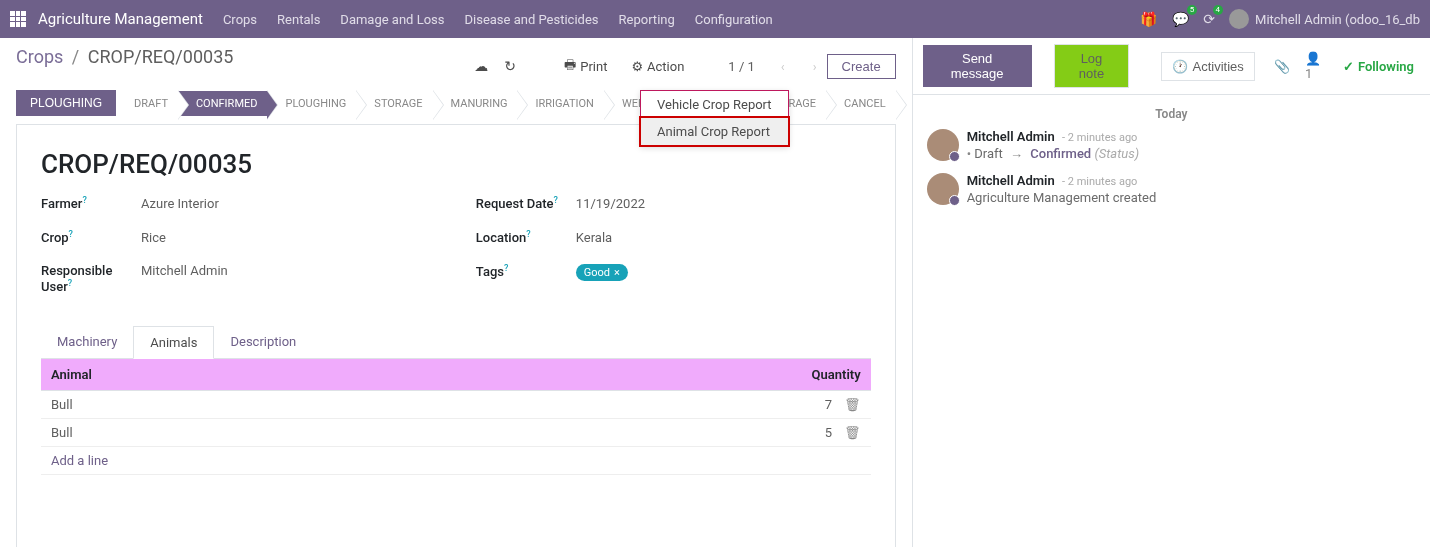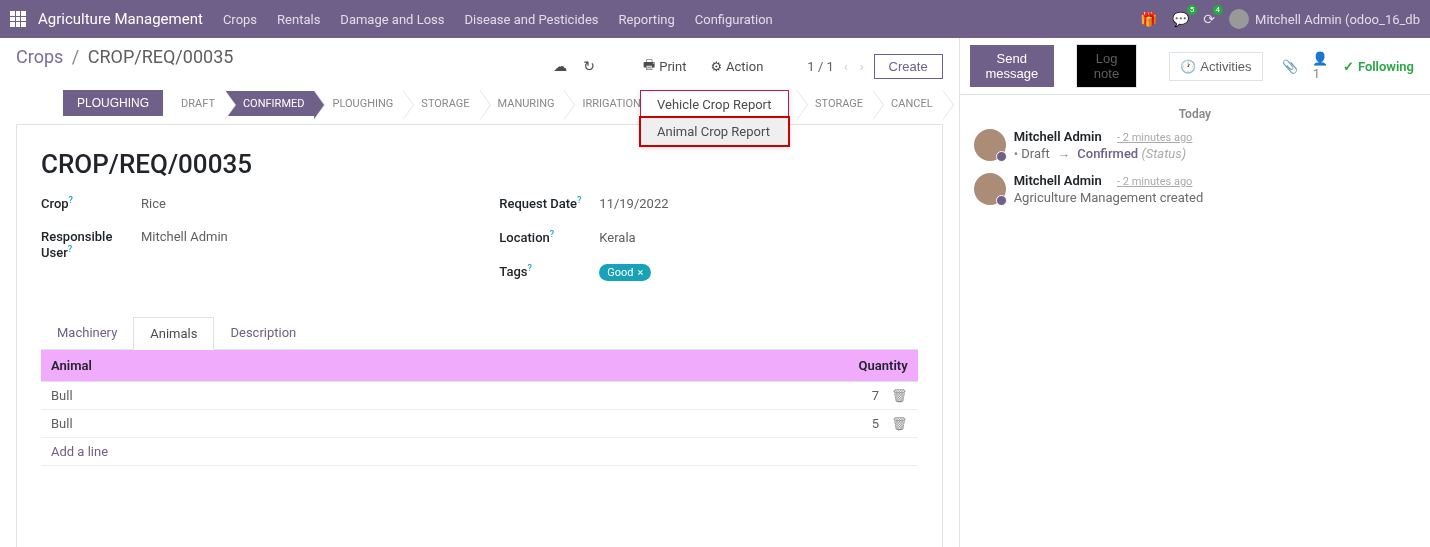--- a/index.html
+++ b/index.html
@@ -26,25 +26,25 @@
 
 .cp { padding: 8px 16px 0 16px; background: #fff; }
 .cp-row1 { display: flex; justify-content: space-between; height: 40px; }
 .breadcrumb { font-size: 18px; color: #6e6089; }
 .breadcrumb .link { color: #7a6d97; cursor: pointer; }
 .breadcrumb .sep { color: #888; margin: 0 4px; }
 .breadcrumb .current { color: #5f5f5f; }
 .cp-actions { display: flex; align-items: center; gap: 8px; }
 .cp-icon { color: #4c4c4c; font-size: 14px; cursor: pointer; padding: 4px; }
 .cp-btn { display: flex; align-items: center; gap: 4px; padding: 4px 8px; cursor: pointer; color: #4c4c4c; }
-.pager { display: flex; align-items: center; gap: 8px; color: #5f5f5f; }
+.pager { display: flex; align-items: center; gap: 24px; color: #5f5f5f; }
 .pager-nav { color: #ccc; cursor: default; padding: 0 2px; }
 .create-btn { border: 1px solid #6e6089; color: #6e6089; background: #fff; padding: 4px 14px; cursor: pointer; font-size: 13px; }
 
-.cp-row2 { display: flex; align-items: center; justify-content: flex-end; padding: 4px 0 8px 0; margin-left: 47px; }
+.cp-row2 { display: flex; align-items: center; justify-content: flex-end; padding: 4px 0 8px 0; }
 .statusbar-btn { background: #6e6089; color: #fff; padding: 6px 14px; font-size: 12px; font-weight: 500; border: none; cursor: pointer; }
 .statusbar { display: flex; align-items: center; }
 .sb-item { position: relative; padding: 6px 10px 6px 18px; font-size: 11px; color: #888; background: #fff; cursor: pointer; white-space: nowrap; }
 .sb-item.active { background: #6e6089; color: #fff; }
 .sb-item:not(.active)::after, .sb-item.active::after { content:''; position:absolute; left:100%; top:0; border-top: 14px solid transparent; border-bottom: 14px solid transparent; border-left: 10px solid #fff; z-index:2; }
 .sb-item.active::after { border-left-color: #6e6089; }
 .sb-item::before { content:''; position:absolute; left:100%; top:-1px; border-top: 15px solid transparent; border-bottom: 15px solid transparent; border-left: 11px solid #dee2e6; z-index:1; }
 
 
 .dropdown { position: absolute; top: 52px; left: 640px; background:#fff; border:1px solid #be185d; box-shadow: 0 2px 6px rgba(0,0,0,.15); z-index: 100; }
@@ -76,31 +76,31 @@
 .table td { padding: 6px 10px; border-bottom: 1px solid #eee; color: #5f5f5f; }
 .del-icon { color: #888; margin-left: 12px; cursor: pointer; }
 .add-line { color: #6e6089; cursor: pointer; }
 .empty-row td { height: 28px; border-bottom: 1px solid #eee; }
 .table tr:last-child td { border-bottom:none; }
 .spacer { height: 80px; }
 
 
 .chatter-top { display: flex; align-items: center; border-bottom: 1px solid #dee2e6; padding: 6px 16px 6px 10px; gap: 20px; }
 .btn-purple { background:#6e6089; color:#fff; border:none; padding:6px 12px; font-size:13px; cursor:pointer; }
-.btn-white { background:#000000; color:#5f5f5f; border:1px solid #dee2e6; padding:6px 12px; font-size:13px; cursor:pointer; margin-left:2px; }
+.btn-white { background:#84cc16; color:#5f5f5f; border:1px solid #dee2e6; padding:6px 12px; font-size:13px; cursor:pointer; margin-left:2px; }
 .btn-act { background:#fff; color:#5f5f5f; border:1px solid #dee2e6; padding:6px 10px; font-size:13px; cursor:pointer; margin-left:12px; display:flex; align-items:center; gap:4px; }
 .chatter-right { margin-left:auto; display:flex; align-items:center; gap:14px; color:#888; }
 .following { color:#28a745; font-weight:600; display:flex; align-items:center; gap:4px; cursor:pointer; }
 .today { text-align:center; color:#888; font-size:12px; font-weight:600; padding:12px 0 4px 0; }
 .msg { display:flex; padding:4px 16px 8px 14px; gap:8px; }
 .msg-avatar { width:32px; height:32px; border-radius:50%; background:#aa8c77; position:relative; flex-shrink:0; }
 .msg-avatar::after { content:''; position:absolute; right:-1px; bottom:-1px; width:9px; height:9px; border-radius:50%; background:#6e6089; border:1px solid #fff; }
 .msg-body { font-size:13px; }
 .msg-author { color:#212529; font-weight:600; }
-.msg-time { color:#aaa; font-size:11px; margin-left:12px;text-decoration:underline; }
+.msg-time { color:#aaa; font-size:11px; margin-left:4px; }
 .msg-line { color:#6b6b6b; margin-top:2px; }
 .track-bullet::before { content:'• '; color:#888; }
 .track-arrow { color:#888; margin:0 4px; }
 .track-new { color:#6e6089; font-weight:500; }
 .track-field { color:#aaa; font-style:italic; }
 </style>
 </head>
 <body>
 
 <div class="navbar">
@@ -186,20 +186,24 @@
         <div class="dd-item">Vehicle Crop Report</div>
         <div class="dd-item highlighted">Animal Crop Report</div>
       </div>
     </div>
 
     <div class="sheet-wrap">
       <div class="sheet">
         <h1 class="record-title">CROP/REQ/00035</h1>
         <div class="fields">
           <div class="field-col">
+            <div class="field-row">
+              <div class="field-label"><span>Farmer</span><sup>?</sup></div>
+              <div class="field-value">Azure Interior</div>
+            </div>
             <div class="field-row">
               <div class="field-label"><span>Crop</span><sup>?</sup></div>
               <div class="field-value">Rice</div>
             </div>
             <div class="field-row">
               <div class="field-label"><span>Responsible User</span><sup>?</sup></div>
               <div class="field-value">Mitchell Admin</div>
             </div>
           </div>
           <div class="field-col">

